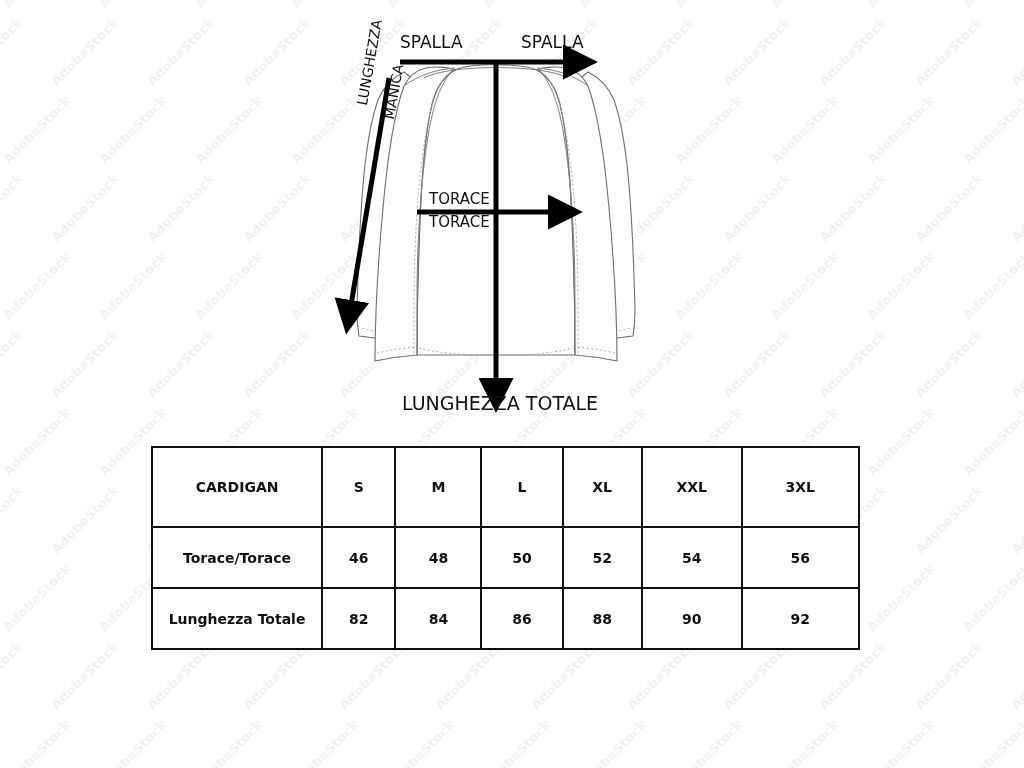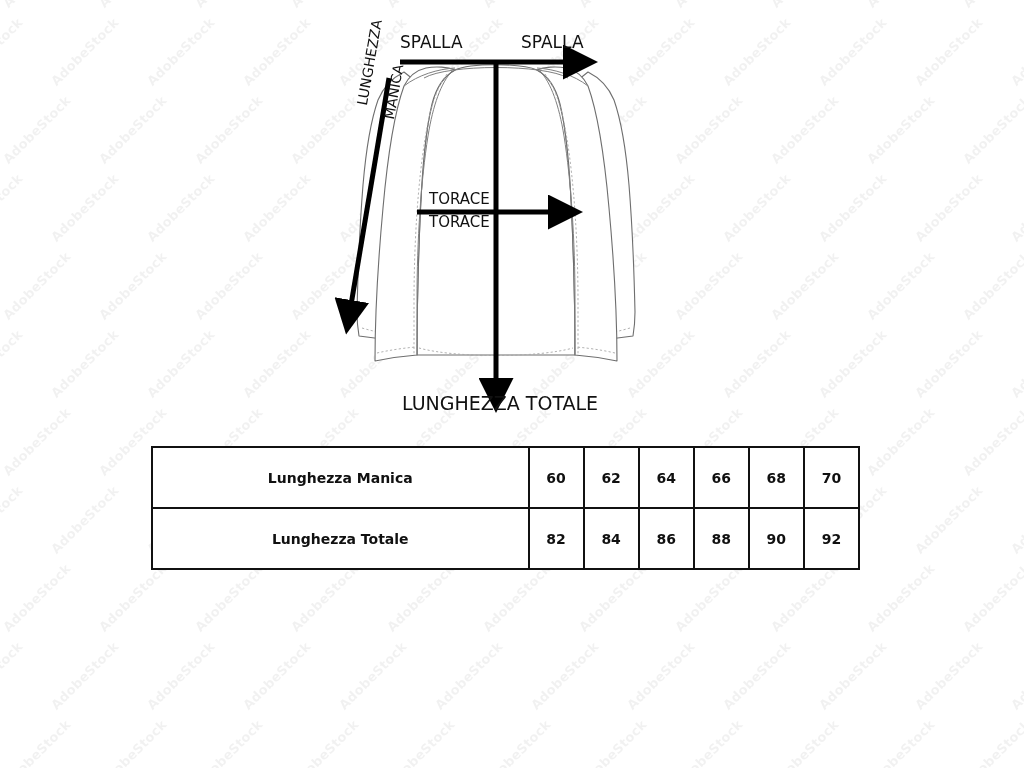--- a/index.html
+++ b/index.html
@@ -393,32 +393,41 @@
 
 <div class="diag-label" id="label-lunghezza-manica">LUNGHEZZA</div>
 
 <div class="diag-label" id="label-manica">MANICA</div>
 
 <div class="diag-label" id="label-lunghezza-totale">LUNGHEZZA TOTALE</div>
 
 <div id="size-table-wrap">
   <table id="size-table">
     <tbody>
-
+      <tr class="header-row">
+        <th class="col-label">CARDIGAN</th>
+        <th class="col-s">S</th>
+        <th class="col-m">M</th>
+        <th class="col-l">L</th>
+        <th class="col-xl">XL</th>
+        <th class="col-xxl">XXL</th>
+        <th class="col-3xl">3XL</th>
+      </tr>
 
 
       <tr class="data-row">
-        <th class="row-label">Lunghezza Manica</th>
-        <td class="cell-value">60</td>
-        <td class="cell-value">62</td>
-        <td class="cell-value">64</td>
-        <td class="cell-value">66</td>
-        <td class="cell-value">68</td>
-        <td class="cell-value">70</td>
+        <th class="row-label">Torace/Torace</th>
+        <td class="cell-value">46</td>
+        <td class="cell-value">48</td>
+        <td class="cell-value">50</td>
+        <td class="cell-value">52</td>
+        <td class="cell-value">54</td>
+        <td class="cell-value">56</td>
       </tr>
+
 
       <tr class="data-row">
         <th class="row-label">Lunghezza Totale</th>
         <td class="cell-value">82</td>
         <td class="cell-value">84</td>
         <td class="cell-value">86</td>
         <td class="cell-value">88</td>
         <td class="cell-value">90</td>
         <td class="cell-value">92</td>
       </tr>

